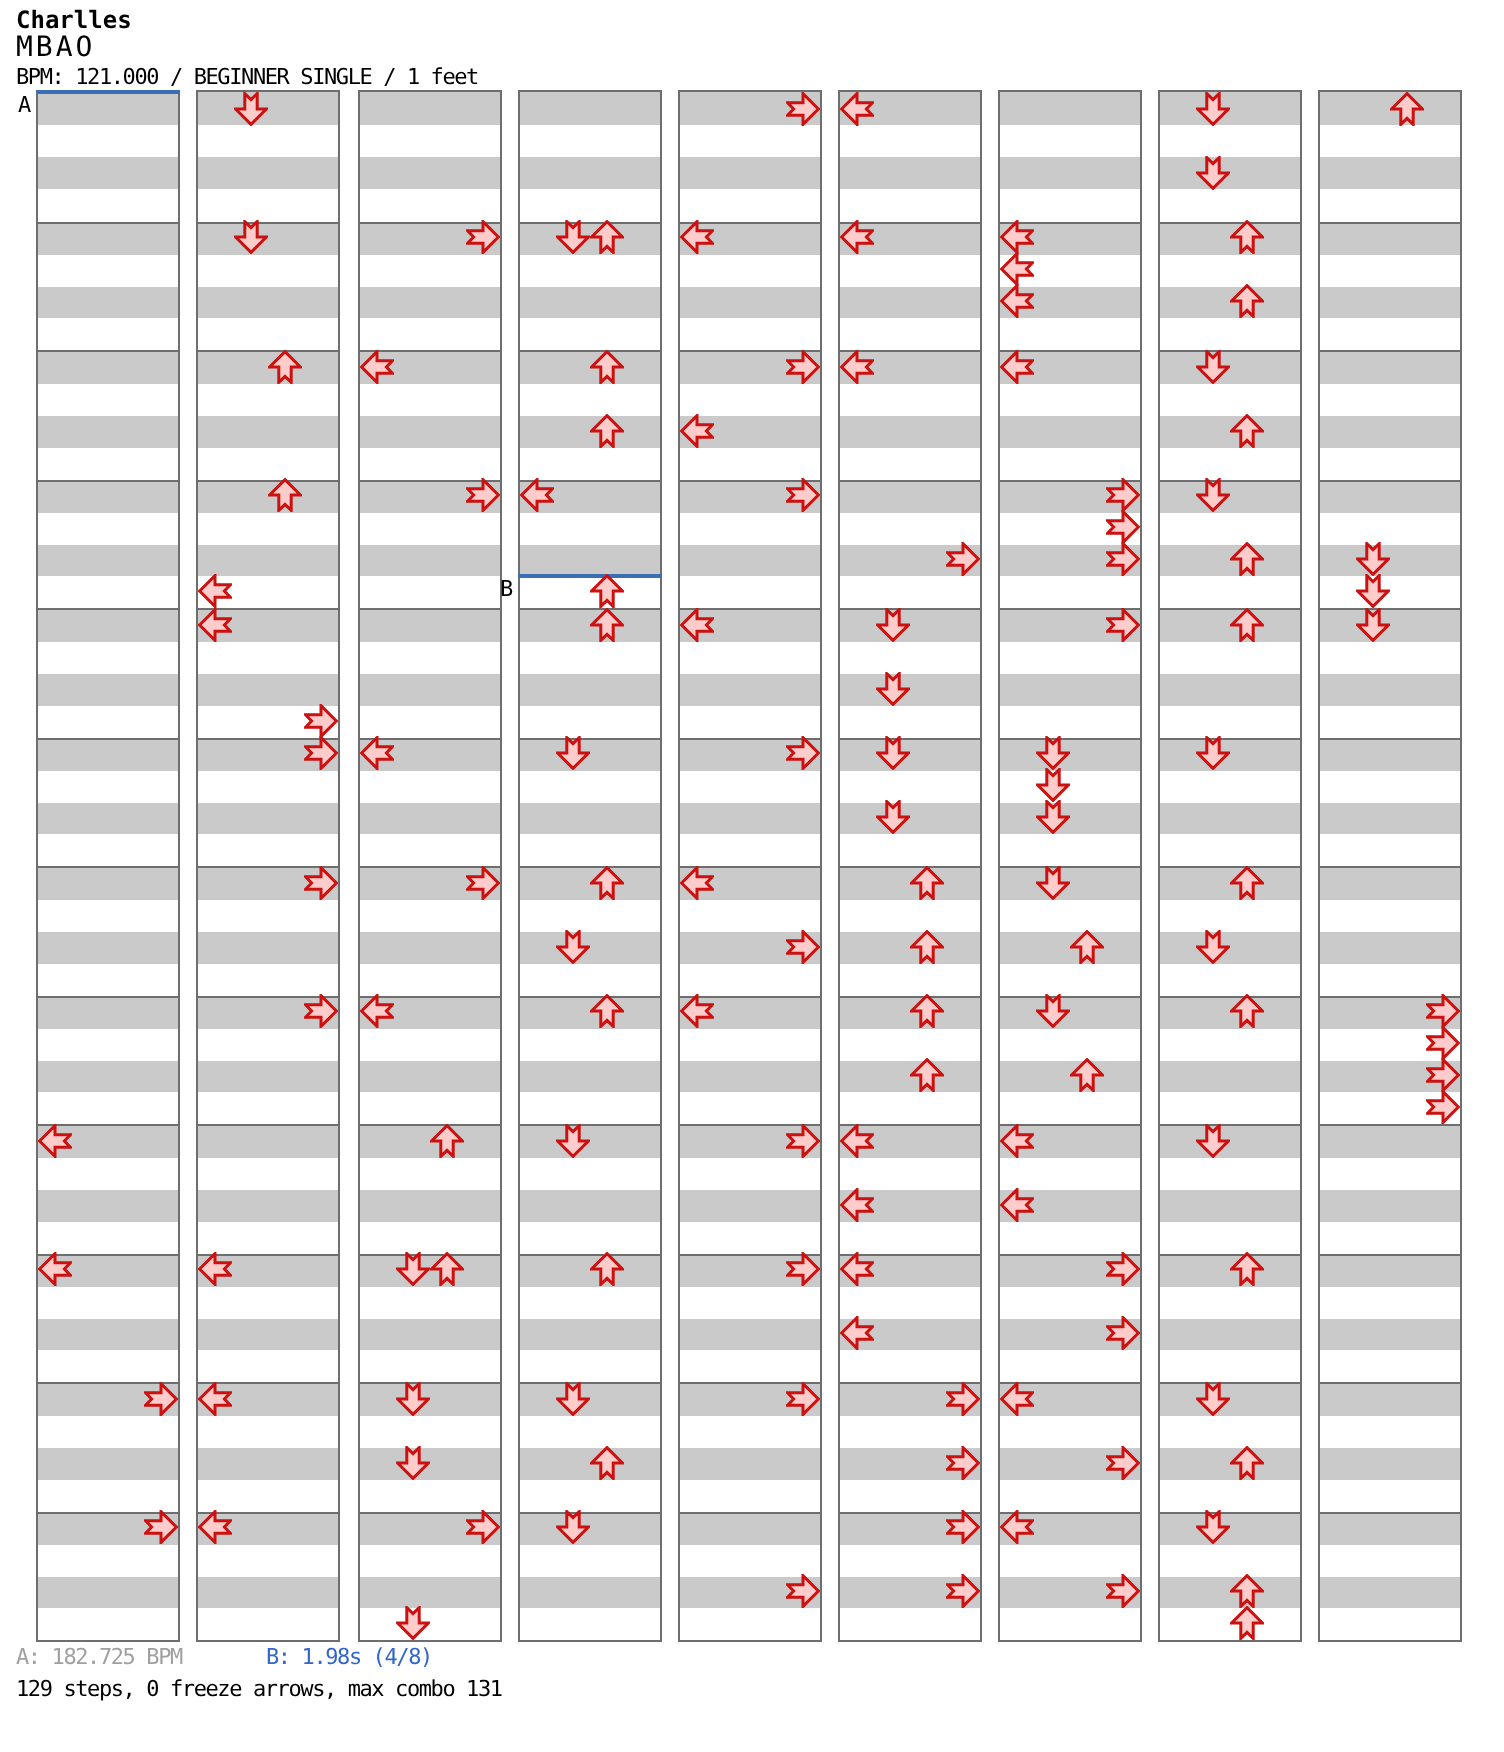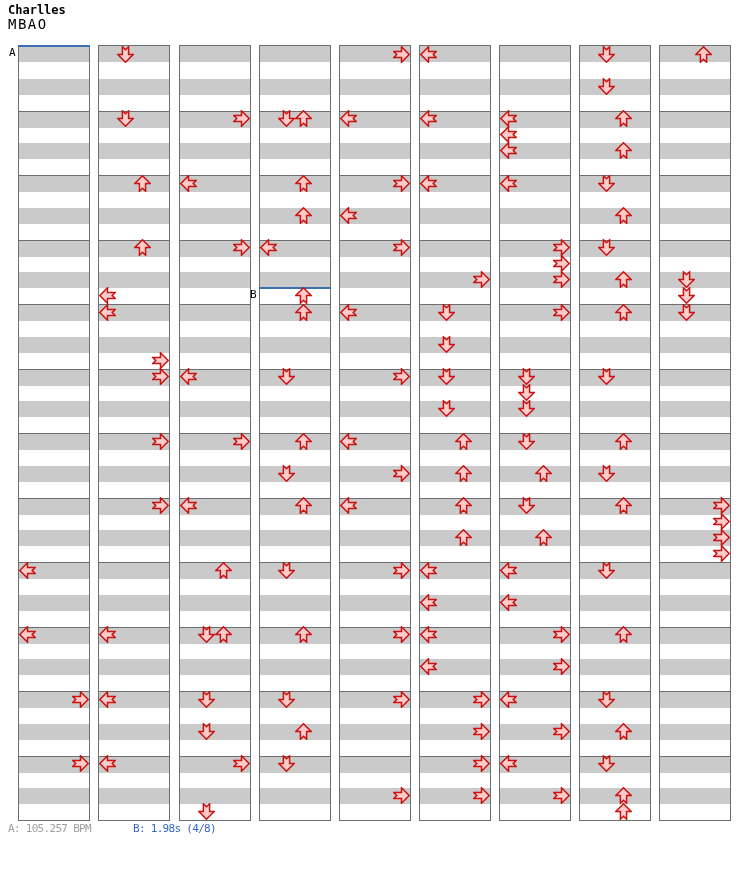--- a/index.html
+++ b/index.html
@@ -20,20 +20,21 @@
   .ftr1a{position:absolute;left:8px;top:822px;font-size:11px;letter-spacing:-0.7px;white-space:pre;}
   .ftr1b{position:absolute;left:133px;top:822px;font-size:11px;letter-spacing:-0.7px;white-space:pre;}
   .ftr2{position:absolute;left:8px;top:838px;font-size:11px;letter-spacing:-0.7px;white-space:pre;}
 </style>
 </head>
 <body>
 
 <div class="page">
   <div class="hdr-title">Charlles</div>
   <div class="hdr-song">MBAO</div>
+  <div class="hdr-meta">BPM: 121.000 / BEGINNER SINGLE / 1 feet</div>
 
   <div id="chart">
       <div class="column" style="left: 18px; top: 45px; width: 72px; height: 776px; border-color: rgb(110, 110, 110);">
         <div class="measure" style="height: 64.5px; background: linear-gradient(rgb(202, 202, 202) 0px, rgb(202, 202, 202) 25%, rgb(255, 255, 255) 25%, rgb(255, 255, 255) 50%, rgb(202, 202, 202) 50%, rgb(202, 202, 202) 75%, rgb(255, 255, 255) 75%, rgb(255, 255, 255) 100%); border-top-color: rgb(110, 110, 110);"></div>
         <div class="measure mb" style="height: 64.5px; background: linear-gradient(rgb(202, 202, 202) 0px, rgb(202, 202, 202) 25%, rgb(255, 255, 255) 25%, rgb(255, 255, 255) 50%, rgb(202, 202, 202) 50%, rgb(202, 202, 202) 75%, rgb(255, 255, 255) 75%, rgb(255, 255, 255) 100%); border-top-color: rgb(110, 110, 110);"></div>
         <div class="measure mb" style="height: 64.5px; background: linear-gradient(rgb(202, 202, 202) 0px, rgb(202, 202, 202) 25%, rgb(255, 255, 255) 25%, rgb(255, 255, 255) 50%, rgb(202, 202, 202) 50%, rgb(202, 202, 202) 75%, rgb(255, 255, 255) 75%, rgb(255, 255, 255) 100%); border-top-color: rgb(110, 110, 110);"></div>
         <div class="measure mb" style="height: 64.5px; background: linear-gradient(rgb(202, 202, 202) 0px, rgb(202, 202, 202) 25%, rgb(255, 255, 255) 25%, rgb(255, 255, 255) 50%, rgb(202, 202, 202) 50%, rgb(202, 202, 202) 75%, rgb(255, 255, 255) 75%, rgb(255, 255, 255) 100%); border-top-color: rgb(110, 110, 110);"></div>
         <div class="measure mb" style="height: 64.5px; background: linear-gradient(rgb(202, 202, 202) 0px, rgb(202, 202, 202) 25%, rgb(255, 255, 255) 25%, rgb(255, 255, 255) 50%, rgb(202, 202, 202) 50%, rgb(202, 202, 202) 75%, rgb(255, 255, 255) 75%, rgb(255, 255, 255) 100%); border-top-color: rgb(110, 110, 110);"></div>
         <div class="measure mb" style="height: 64.5px; background: linear-gradient(rgb(202, 202, 202) 0px, rgb(202, 202, 202) 25%, rgb(255, 255, 255) 25%, rgb(255, 255, 255) 50%, rgb(202, 202, 202) 50%, rgb(202, 202, 202) 75%, rgb(255, 255, 255) 75%, rgb(255, 255, 255) 100%); border-top-color: rgb(110, 110, 110);"></div>
         <div class="measure mb" style="height: 64.5px; background: linear-gradient(rgb(202, 202, 202) 0px, rgb(202, 202, 202) 25%, rgb(255, 255, 255) 25%, rgb(255, 255, 255) 50%, rgb(202, 202, 202) 50%, rgb(202, 202, 202) 75%, rgb(255, 255, 255) 75%, rgb(255, 255, 255) 100%); border-top-color: rgb(110, 110, 110);"></div>
@@ -809,15 +810,16 @@
           <path d="M8.5 0.8 L16.2 8.5 L11.6 8.5 L11.6 16.2 L8.5 13.2 L5.4 16.2 L5.4 8.5 L0.8 8.5 Z" fill="#ffcccc" stroke="#cc1111" stroke-width="1.5" stroke-linejoin="miter"></path>
         </svg>
       </div>
       <div class="arrow" style="left: 712.75px; top: 545.375px;">
         <svg viewBox="0 0 17 17" style="transform:rotate(90deg)">
           <path d="M8.5 0.8 L16.2 8.5 L11.6 8.5 L11.6 16.2 L8.5 13.2 L5.4 16.2 L5.4 8.5 L0.8 8.5 Z" fill="#ffcccc" stroke="#cc1111" stroke-width="1.5" stroke-linejoin="miter"></path>
         </svg>
       </div>
     </div>
 
-  <div class="ftr1a" style="color: rgb(160, 160, 160);">A: 105.257 BPM</div>
+  <div class="ftr1a" style="color: rgb(160, 160, 160);">A: 182.725 BPM</div>
   <div class="ftr1b" style="color: rgb(51, 102, 204);">B: 1.98s (4/8)</div>
+  <div class="ftr2">129 steps, 0 freeze arrows, max combo 131</div>
 </div>
 
 </body></html>

